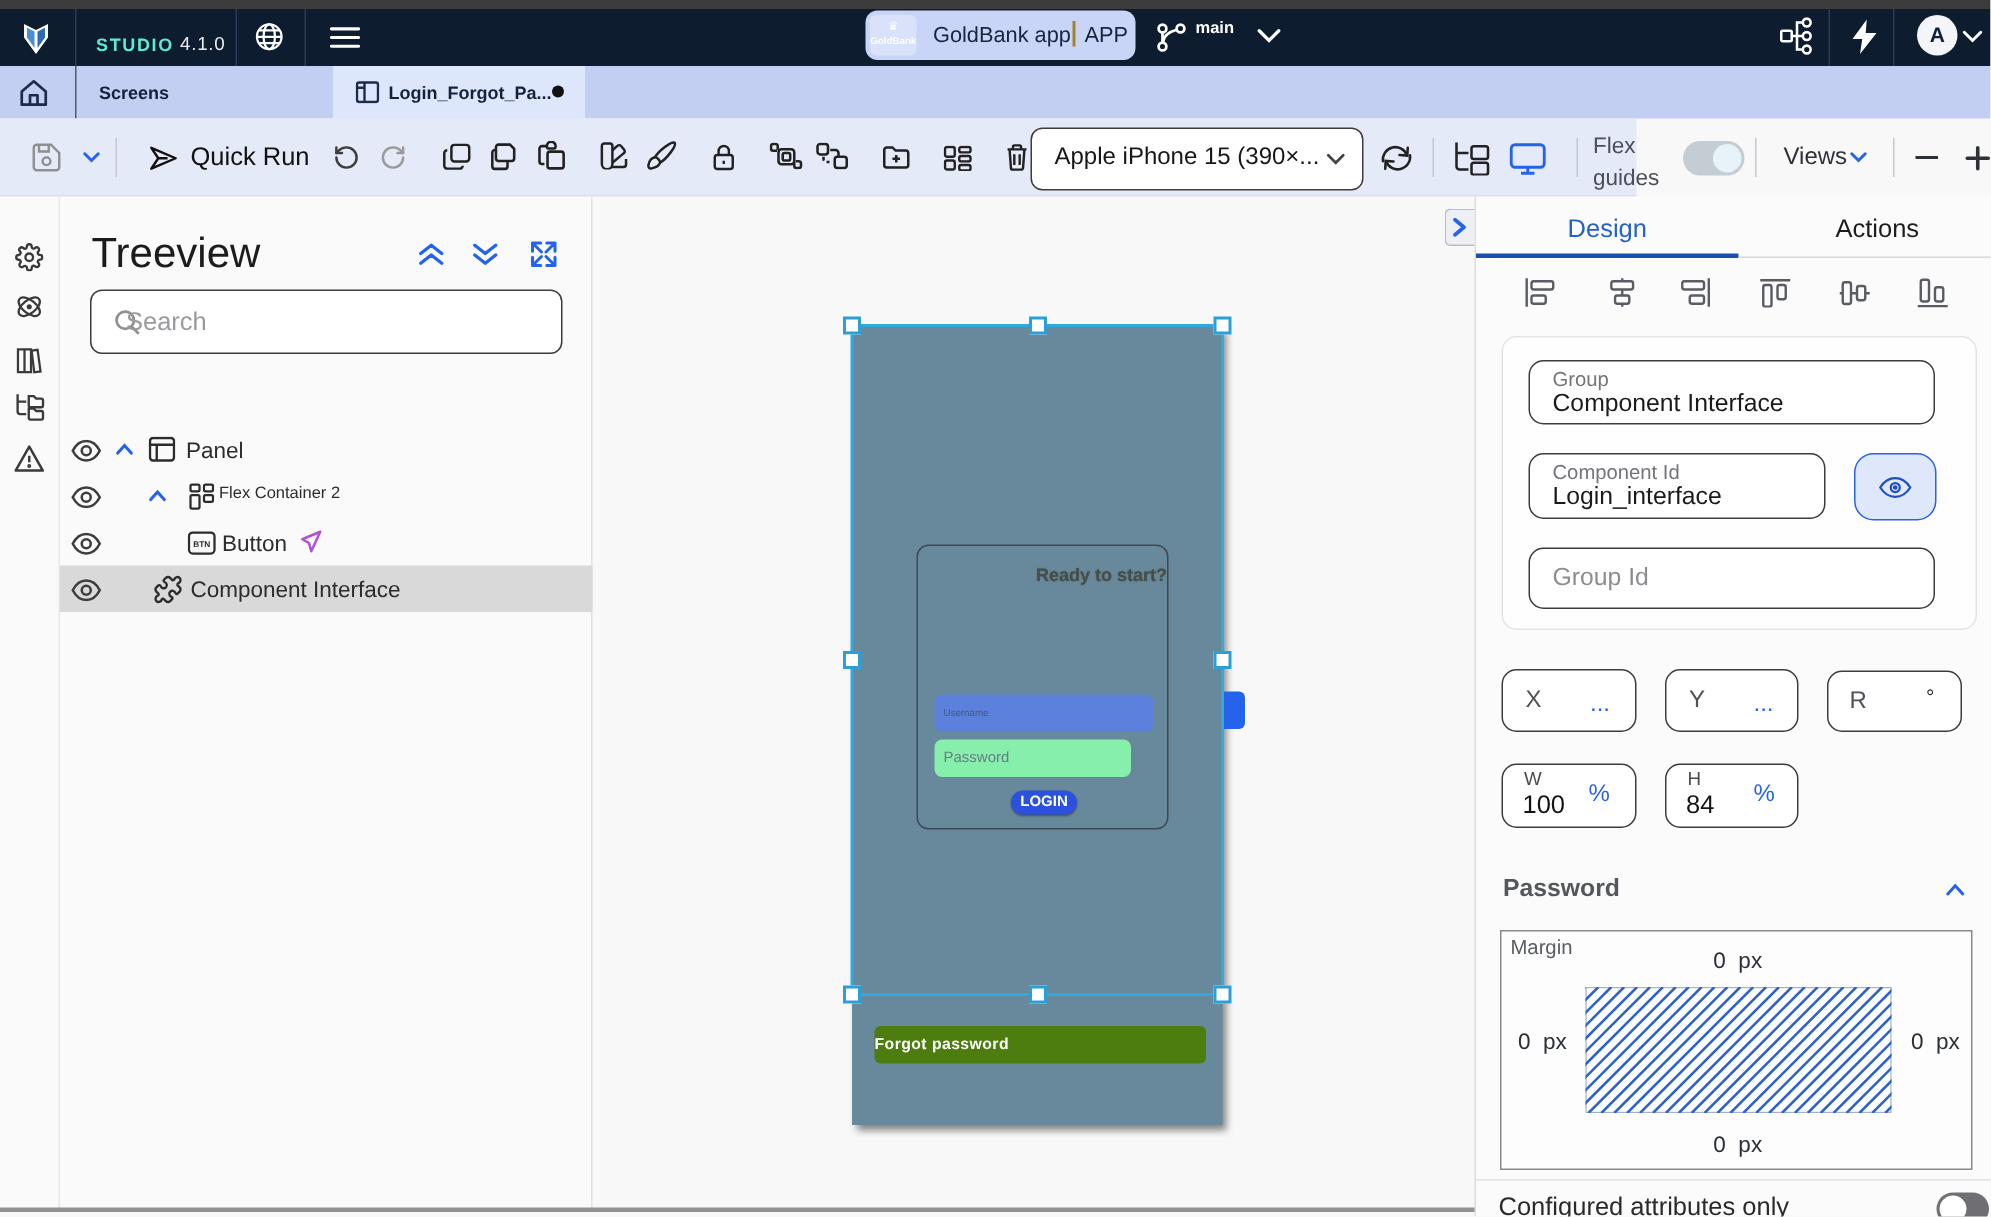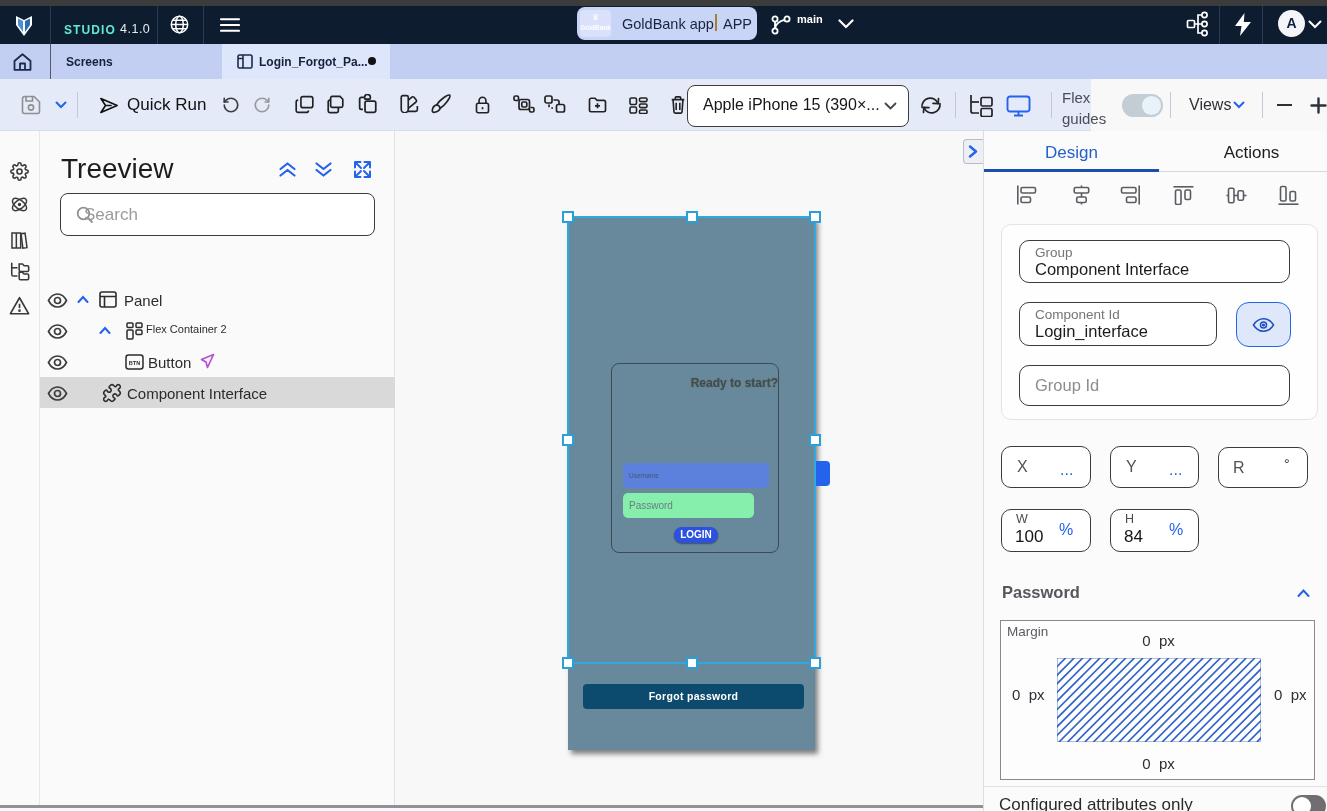--- a/index.html
+++ b/index.html
@@ -331,21 +331,21 @@
   <div class="abs" style="left:43px;top:146px;width:168px;height:190px;border:1.4px solid #3e4a53;border-radius:8px">
     <div class="abs" style="left:0;top:12px;width:100%;text-align:right;font-size:12px;font-weight:bold;color:#454d48;text-shadow:0 0 1px rgba(60,70,60,0.5)">Ready to start?</div>
     <div class="abs" style="left:11px;top:99px;width:146px;height:25px;background:#5b81dc;border-radius:5px">
       <div class="abs" style="left:6px;top:9px;font-size:6.5px;color:#3f4f66;opacity:0.85">Username</div>
     </div>
     <div class="abs" style="left:11px;top:129px;width:131px;height:25px;background:#86efac;border-radius:5px">
       <div class="abs" style="left:6px;top:7px;font-size:10px;color:#66707e;opacity:0.9">Password</div>
     </div>
     <div class="abs" style="left:62px;top:163px;width:44px;height:16px;background:#2b51de;border-radius:8px;text-align:center;line-height:16px;font-size:10px;font-weight:bold;color:#fff;box-shadow:0 1px 1.5px rgba(0,0,0,0.4)">LOGIN</div>
   </div>
-  <div class="abs" style="left:15px;top:467px;width:221px;height:25px;background:#0c4a6e;border-radius:4px;text-align:center;line-height:25px;font-size:10.5px;font-weight:bold;color:#fff;letter-spacing:0.3px">Forgot password</div>
+  <div class="abs" style="left:15px;top:467px;width:221px;height:25px;background:#4d7c0f;border-radius:4px;line-height:25px;font-size:10.5px;font-weight:bold;color:#fff;letter-spacing:0.3px">Forgot password</div>
 </div>
 
 <div class="abs" id="selrect" style="left:567px;top:216px;width:249px;height:448px;border:2px solid #2faade"></div>
 <div class="abs" style="left:816px;top:461px;width:14px;height:25px;background:#2563eb;border-radius:0 4px 4px 0"></div>
 <div class="abs handle" style="left:562px;top:211px"></div>
 <div class="abs handle" style="left:686px;top:211px"></div>
 <div class="abs handle" style="left:809px;top:211px"></div>
 <div class="abs handle" style="left:562px;top:434px"></div>
 <div class="abs handle" style="left:809px;top:434px"></div>
 <div class="abs handle" style="left:562px;top:657px"></div>

